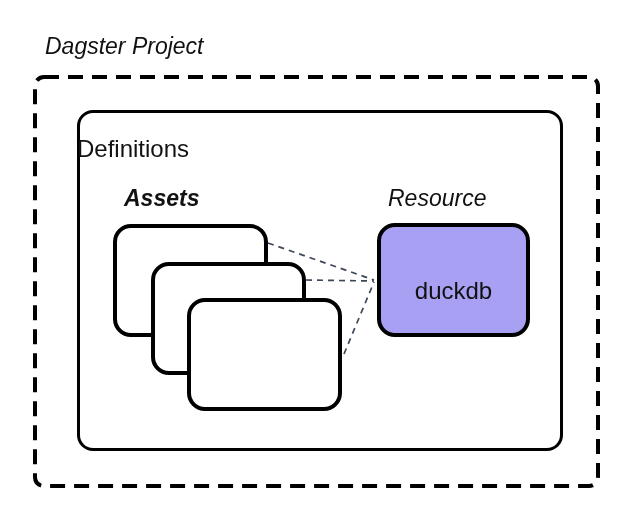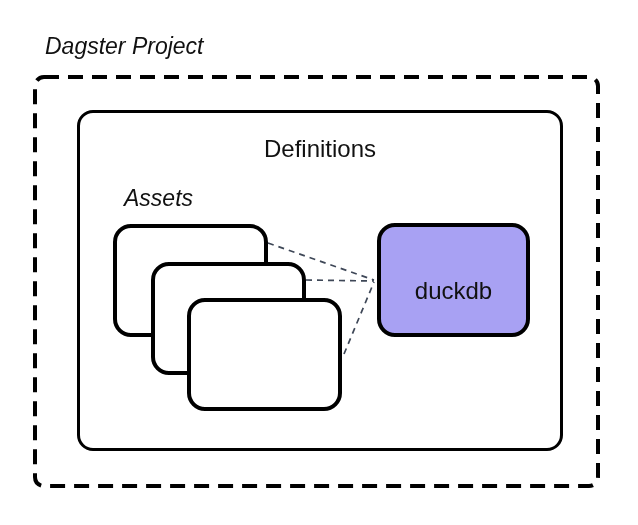--- a/index.html
+++ b/index.html
@@ -38,30 +38,30 @@
     height: 341px;
     border: 3.5px solid #000000;
     border-radius: 16px;
     box-sizing: border-box;
     background: transparent;
   }
   #definitions-label {
     left: 77px;
     top: 135px;
     width: 486px;
-    text-align: center;
+    text-align: left;
     font-size: 24px;
     font-weight: 400;
   }
 
   #assets-label {
     left: 124px;
     top: 185px;
     font-size: 23px;
-    font-weight: 400;
+    font-weight: 700;
   }
   #resource-label {
     left: 388px;
     top: 185px;
     font-size: 23px;
     font-weight: 500;
   }
 
   .asset-card {
     position: absolute;
@@ -133,20 +133,21 @@
     <line class="connector" x1="306" y1="280" x2="374" y2="281"></line>
     <line class="connector" x1="344" y1="354" x2="374" y2="282"></line>
   </svg>
 
   <div id="definitions-box"></div>
 
   <div id="definitions-label" class="label">Definitions</div>
 
   <div id="assets-label" class="label italic">Assets</div>
 
+  <div id="resource-label" class="label italic">Resource</div>
 
   <div id="asset-stack">
 
   <div class="asset-card"></div>
       <div class="asset-card"></div>
       <div class="asset-card"></div>
     </div>
 
   <div id="resource-box">
     <span class="box-text">duckdb</span>

